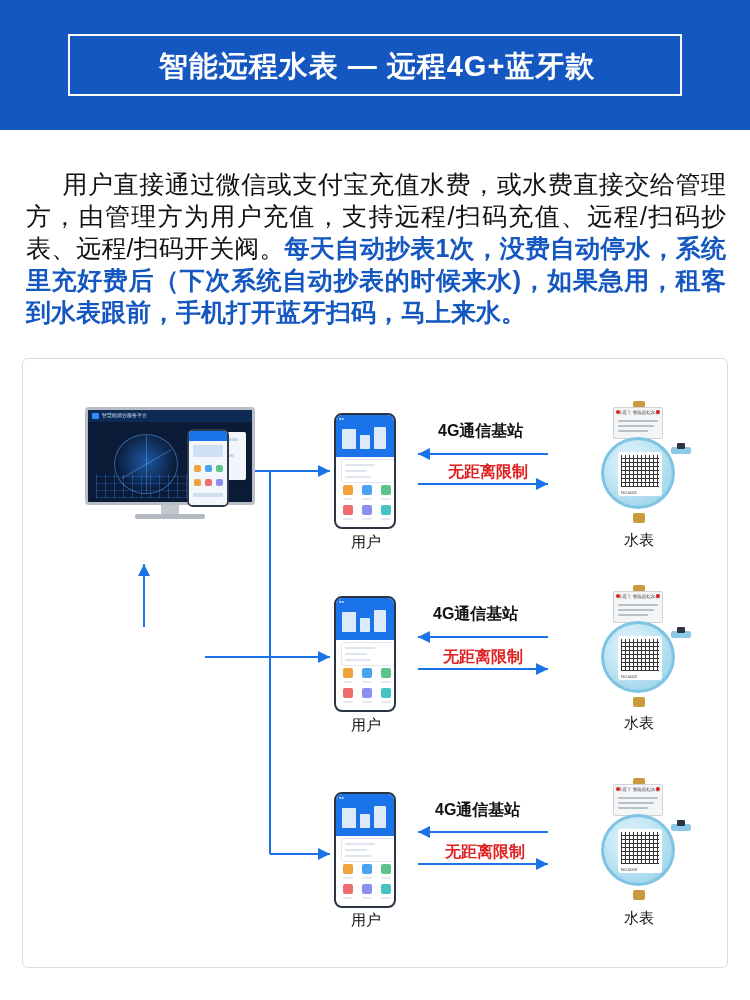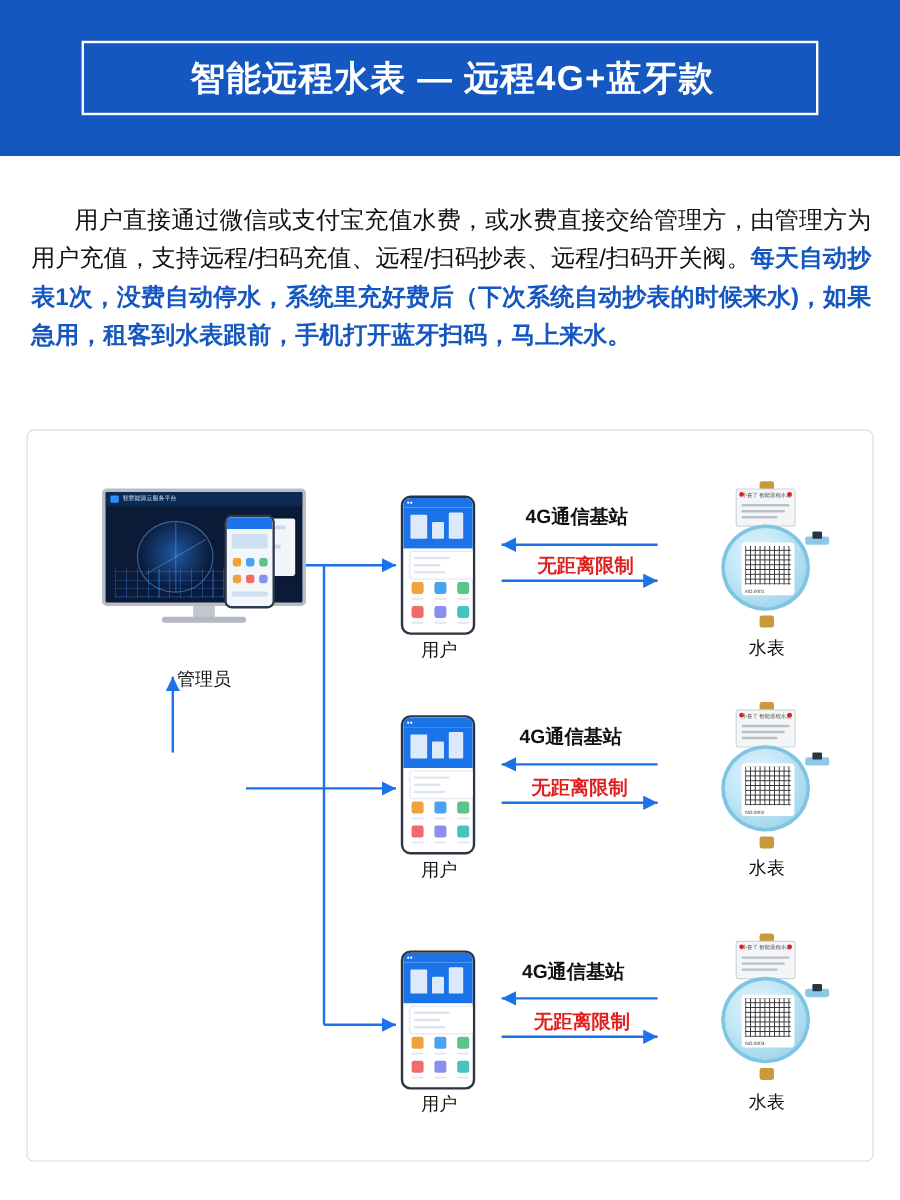--- a/index.html
+++ b/index.html
@@ -45,21 +45,21 @@
     letter-spacing: 1px;
     white-space: nowrap;
   }
 
   
   .para {
     position: absolute;
     left: 26px;
     top: 168px;
     width: 700px;
-    font-size: 20px;
+    font-size: 25px;
     line-height: 32px;
     color: #111111;
     text-align: justify;
   }
   .para .indent { display: inline-block; width: 36px; }
   .para .hl {
     color: #1557c0;
     font-weight: bold;
   }
 
@@ -349,21 +349,20 @@
       <div class="mp-icon" style="left:5px;top:24px;"></div>
       <div class="mp-icon" style="left:16px;top:24px;background:#4aa3f0;"></div>
       <div class="mp-icon" style="left:27px;top:24px;background:#5bc48a;"></div>
       <div class="mp-icon" style="left:5px;top:38px;background:#f0a23c;"></div>
       <div class="mp-icon" style="left:16px;top:38px;background:#f06c6c;"></div>
       <div class="mp-icon" style="left:27px;top:38px;background:#8a8ff0;"></div>
       <div class="mp-block" style="left:4px;top:52px;width:30px;height:4px;"></div>
     </div>
   </div>
 
-  <div class="label" style="left:62px;top:198px;width:170px;">管理员</div>
 
 
   <div class="phone" style="left:311px;top:54px;">
     <div class="ph-status">
         <span>●●</span>
       </div>
     <div class="ph-banner">
       <div class="bshape" style="left:6px;top:6px;width:14px;height:20px;"></div>
       <div class="bshape" style="left:24px;top:12px;width:10px;height:14px;"></div>
       <div class="bshape" style="left:38px;top:4px;width:12px;height:22px;"></div>

